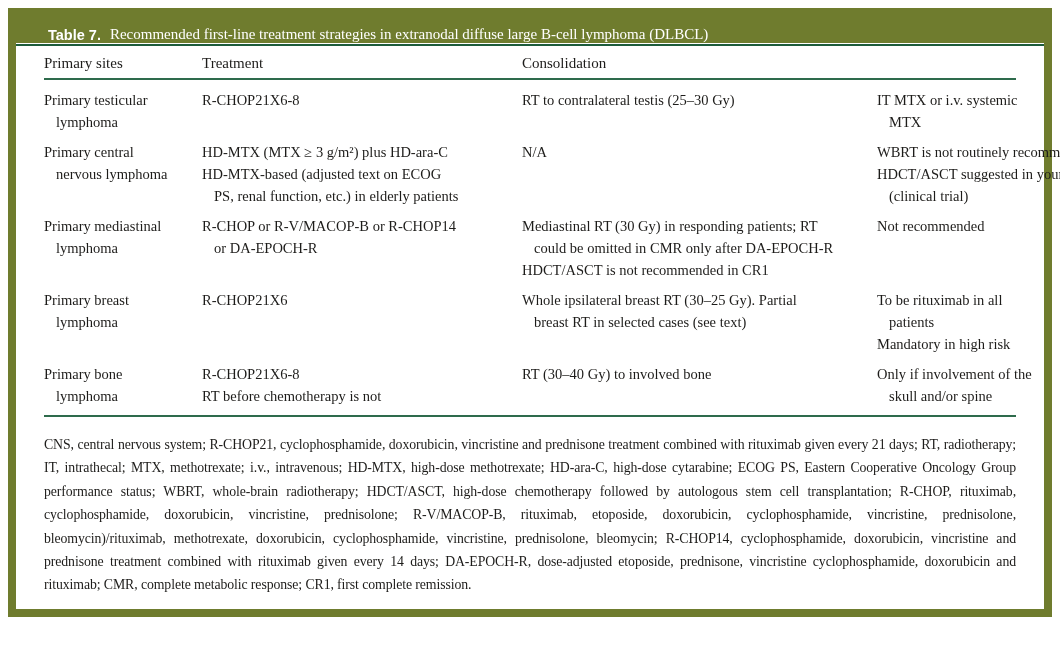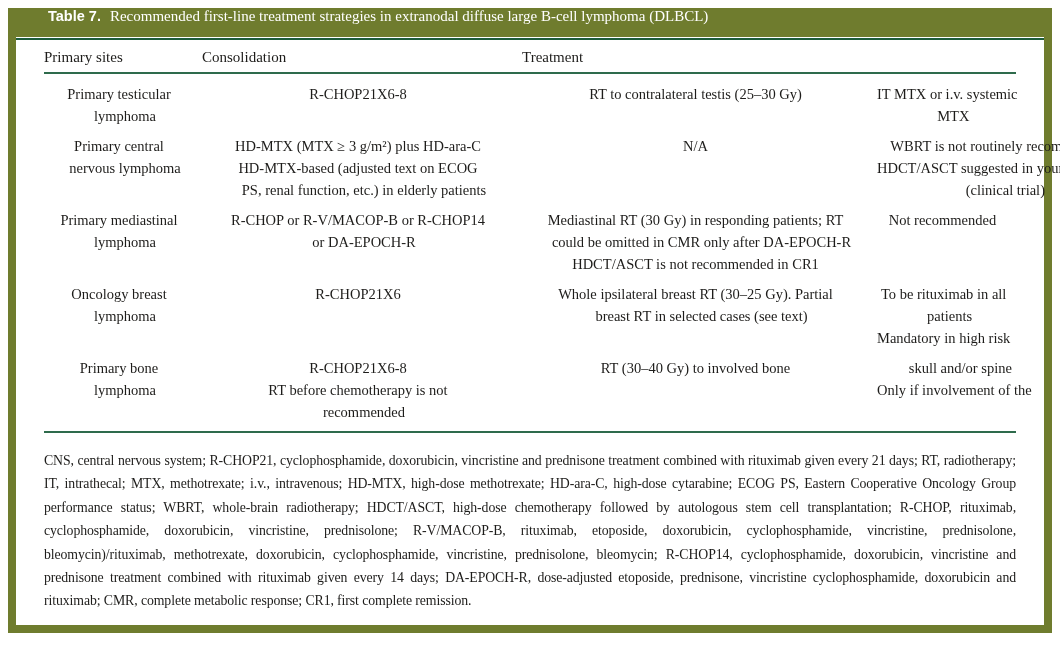--- a/index.html
+++ b/index.html
@@ -16,22 +16,22 @@
     -webkit-font-smoothing:antialiased;
   }
   .card{
     margin:8px 8px 0 8px;
     border:8px solid var(--olive);
     border-top:none;
     background:#fff;
   }
   .title-bar{
     background:var(--olive);
-    height:29px;
-    display:flex;align-items:flex-start;
+    height:35px;
+    display:flex;align-items:flex-end;
     padding-left:32px;
     color:#fff;
   }
   .title-label{
     font-family:"Liberation Sans", sans-serif;
     font-weight:bold;
     font-size:14.5px;
     margin-right:9px;
     white-space:nowrap;
   }
@@ -61,21 +61,21 @@
   .tr{
     display:grid;
     grid-template-columns:158px 320px 355px 1fr;
     margin-bottom:8px;
   }
   .td{
     font-size:14.5px;
     line-height:22px;
     padding-right:8px;
   }
-  .ln{white-space:nowrap;text-align:center;}
+  .ln{white-space:nowrap;}
   .ln.ind{padding-left:12px;}
   .tbody-end-rule{
     margin-top:2px;
   }
   .footnote{
     font-size:13.8px;
     line-height:23.4px;
     letter-spacing:-0.1px;
     text-align:justify;
     padding:16px 0 12px 0;
@@ -86,22 +86,22 @@
 
 <div class="card">
   <div class="title-bar">
     <span class="title-label">Table 7.</span>
     <span class="title-text">Recommended first-line treatment strategies in extranodal diffuse large B-cell lymphoma (DLBCL)</span>
   </div>
   <div class="bar-rule"></div>
   <div class="content">
     <div class="thead" id="thead">
         <div class="th">Primary sites</div>
+        <div class="th">Treatment</div>
         <div class="th">Consolidation</div>
-        <div class="th">Treatment</div>
       </div>
     <div class="rule-thin"></div>
     <div class="tbody" id="tbody">
         <div class="tr">
           <div class="td">
             <div class="ln">Primary testicular</div>
             <div class="ln ind">lymphoma</div>
           </div>
           <div class="td">
             <div class="ln">R-CHOP21X6-8</div>
@@ -146,21 +146,21 @@
             <div class="ln">Mediastinal RT (30 Gy) in responding patients; RT</div>
             <div class="ln ind">could be omitted in CMR only after DA-EPOCH-R</div>
             <div class="ln">HDCT/ASCT is not recommended in CR1</div>
           </div>
           <div class="td">
             <div class="ln">Not recommended</div>
           </div>
         </div>
         <div class="tr">
           <div class="td">
-            <div class="ln">Oncology breast</div>
+            <div class="ln">Primary breast</div>
             <div class="ln ind">lymphoma</div>
           </div>
           <div class="td">
             <div class="ln">R-CHOP21X6</div>
           </div>
           <div class="td">
             <div class="ln">Whole ipsilateral breast RT (30–25 Gy). Partial</div>
             <div class="ln ind">breast RT in selected cases (see text)</div>
           </div>
           <div class="td">
@@ -170,27 +170,26 @@
           </div>
         </div>
         <div class="tr">
           <div class="td">
             <div class="ln">Primary bone</div>
             <div class="ln ind">lymphoma</div>
           </div>
           <div class="td">
             <div class="ln">R-CHOP21X6-8</div>
             <div class="ln">RT before chemotherapy is not</div>
-            <div class="ln ind">recommended</div>
           </div>
           <div class="td">
             <div class="ln">RT (30–40 Gy) to involved bone</div>
           </div>
           <div class="td">
+            <div class="ln">Only if involvement of the</div>
             <div class="ln ind">skull and/or spine</div>
-            <div class="ln">Only if involvement of the</div>
           </div>
         </div>
       </div>
     <div class="rule-thin tbody-end-rule"></div>
     <div class="footnote">CNS, central nervous system; R-CHOP21, cyclophosphamide, doxorubicin, vincristine and prednisone treatment combined with rituximab given every 21 days; RT, radiotherapy; IT, intrathecal; MTX, methotrexate; i.v., intravenous; HD-MTX, high-dose methotrexate; HD-ara-C, high-dose cytarabine; ECOG PS, Eastern Cooperative Oncology Group performance status; WBRT, whole-brain radiotherapy; HDCT/ASCT, high-dose chemotherapy followed by autologous stem cell transplantation; R-CHOP, rituximab, cyclophosphamide, doxorubicin, vincristine, prednisolone; R-V/MACOP-B, rituximab, etoposide, doxorubicin, cyclophosphamide, vincristine, prednisolone, bleomycin)/rituximab, methotrexate, doxorubicin, cyclophosphamide, vincristine, prednisolone, bleomycin; R-CHOP14, cyclophosphamide, doxorubicin, vincristine and prednisone treatment combined with rituximab given every 14 days; DA-EPOCH-R, dose-adjusted etoposide, prednisone, vincristine cyclophosphamide, doxorubicin and rituximab; CMR, complete metabolic response; CR1, first complete remission.</div>
   </div>
 </div>
 
 </body></html>

